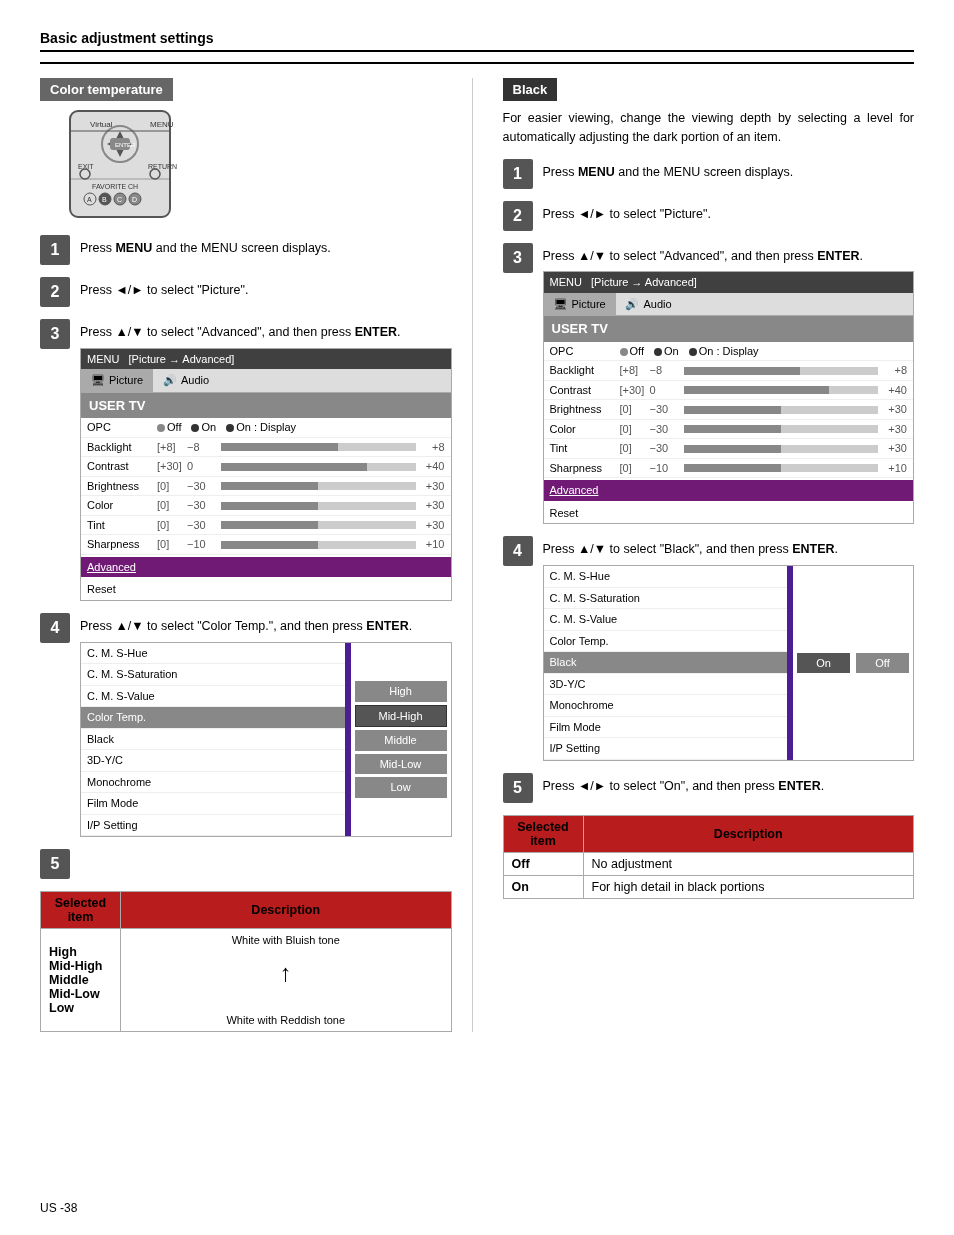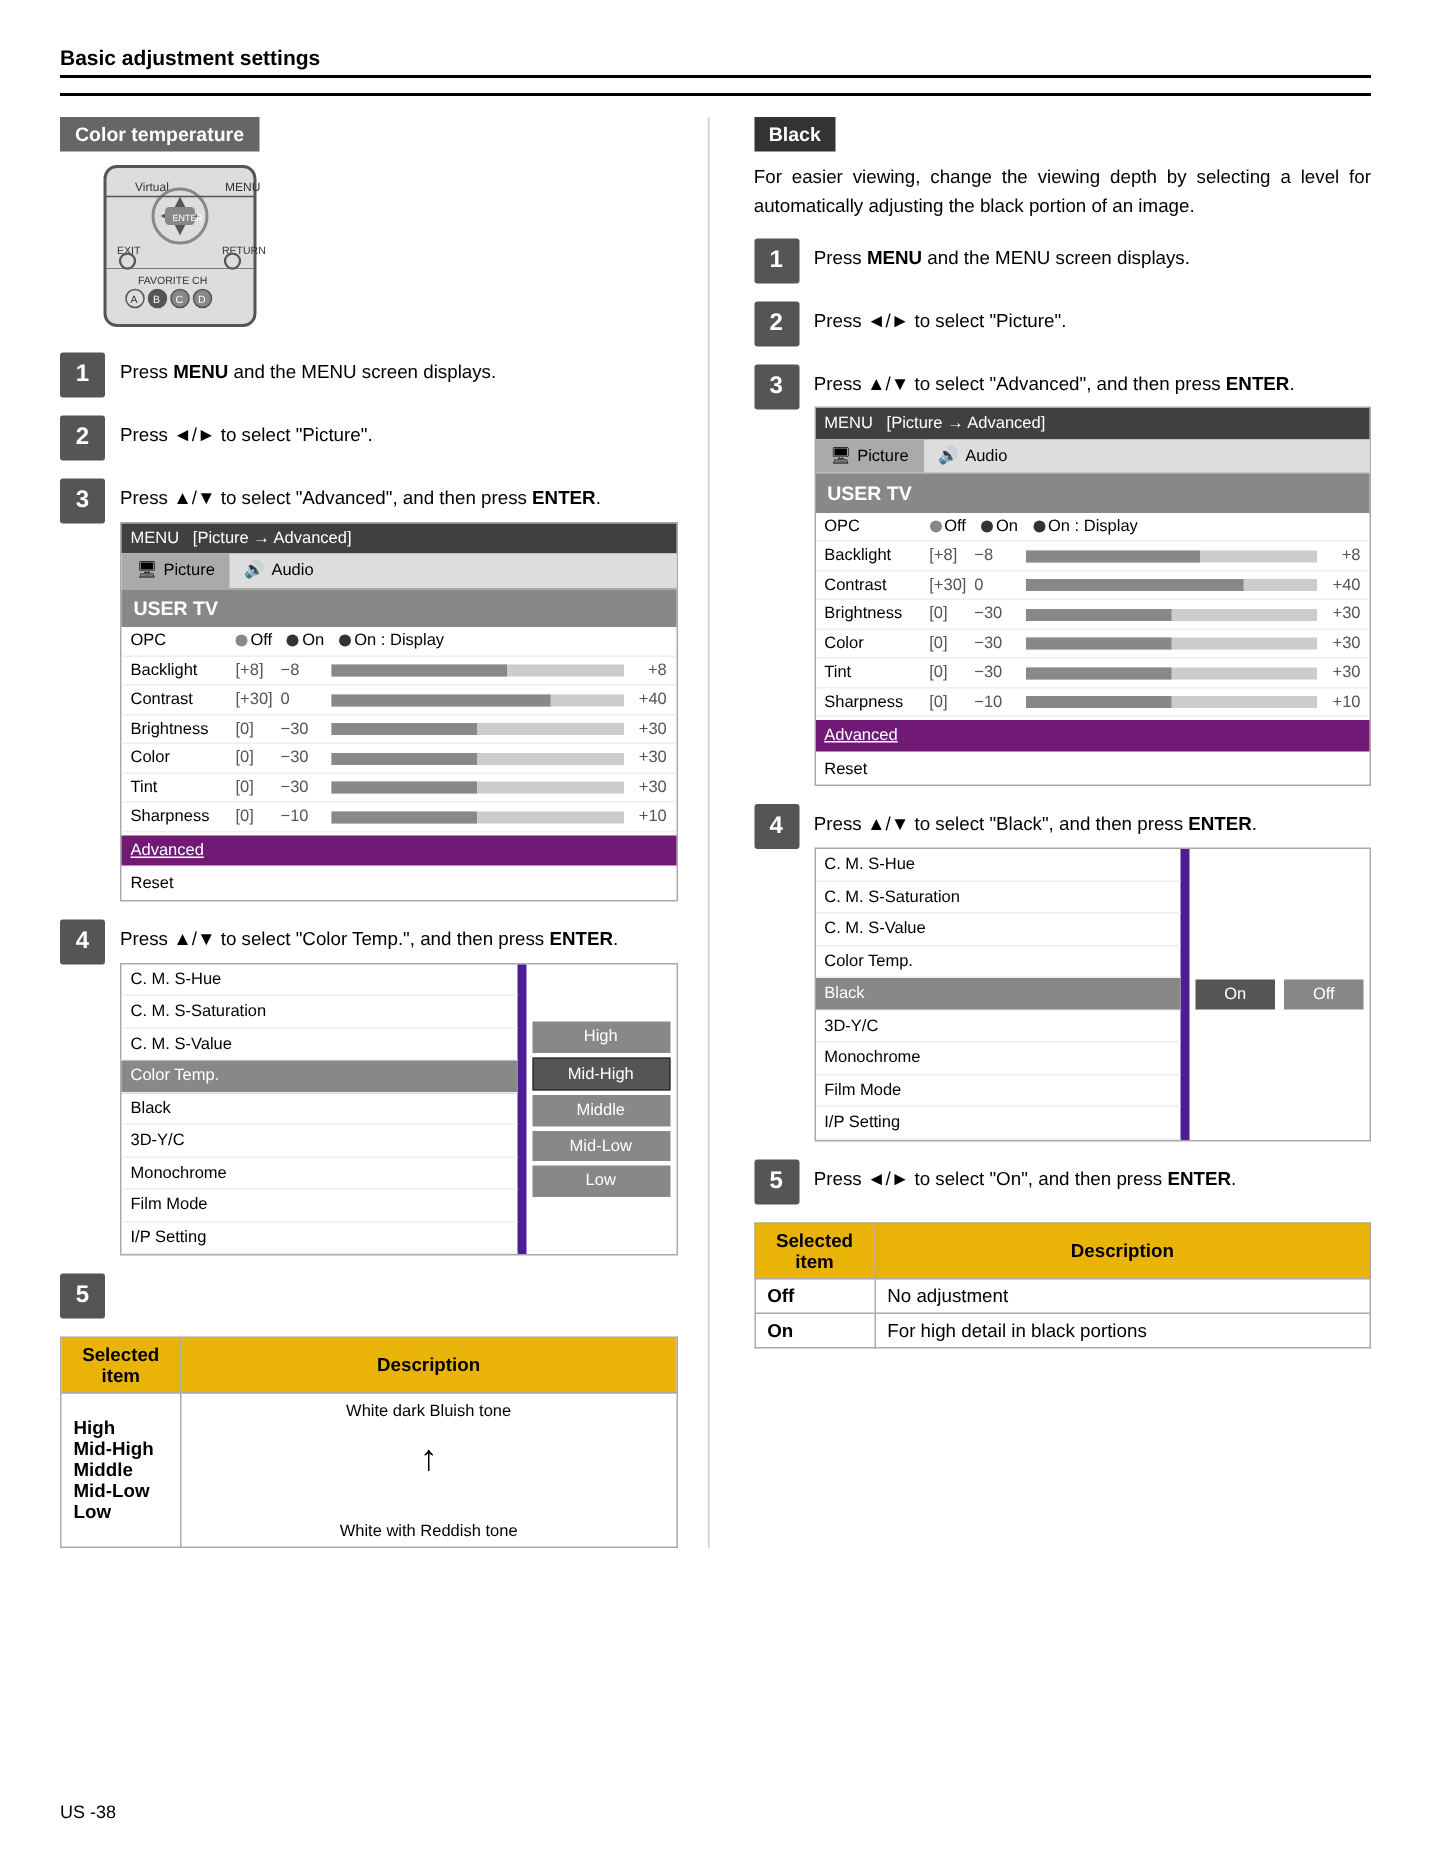--- a/index.html
+++ b/index.html
@@ -227,21 +227,21 @@
     .black-option.selected {
       background: #555;
     }
     .selected-table {
       width: 100%;
       border-collapse: collapse;
       margin-top: 8px;
       font-size: 12.5px;
     }
     .selected-table th {
-      background: #eab308;
+      background: #b91c1c;
       border: 1px solid #aaa;
       padding: 4px 8px;
       font-weight: bold;
       text-align: center;
     }
     .selected-table td {
       border: 1px solid #aaa;
       padding: 4px 8px;
     }
     .selected-table td:first-child {
@@ -465,34 +465,34 @@
         <thead>
           <tr>
             <th>Selected item</th>
             <th>Description</th>
           </tr>
         </thead>
         <tbody>
           <tr>
             <td>High<br>Mid-High<br>Middle<br>Mid-Low<br>Low</td>
             <td style="text-align:center">
-              <span style="font-size:11px">White dark Bluish tone</span>
+              <span style="font-size:11px">White with Bluish tone</span>
               <br><br>
               <span class="arrow-up-down">↑</span>
               <br><br>
               <span style="font-size:11px">White with Reddish tone</span>
             </td>
           </tr>
         </tbody>
       </table>
     </div>
 
     <div class="right-col">
       <div class="section-header-dark">Black</div>
-      <p class="intro-text">For easier viewing, change the viewing depth by selecting a level for automatically adjusting the black portion of an image.</p>
+      <p class="intro-text">For easier viewing, change the viewing depth by selecting a level for automatically adjusting the dark portion of an item.</p>
 
       
       <div class="step-block">
         <div class="step-number">1</div>
         <div class="step-text">
           Press <b>MENU</b> and the MENU screen displays.
         </div>
       </div>
 
       

